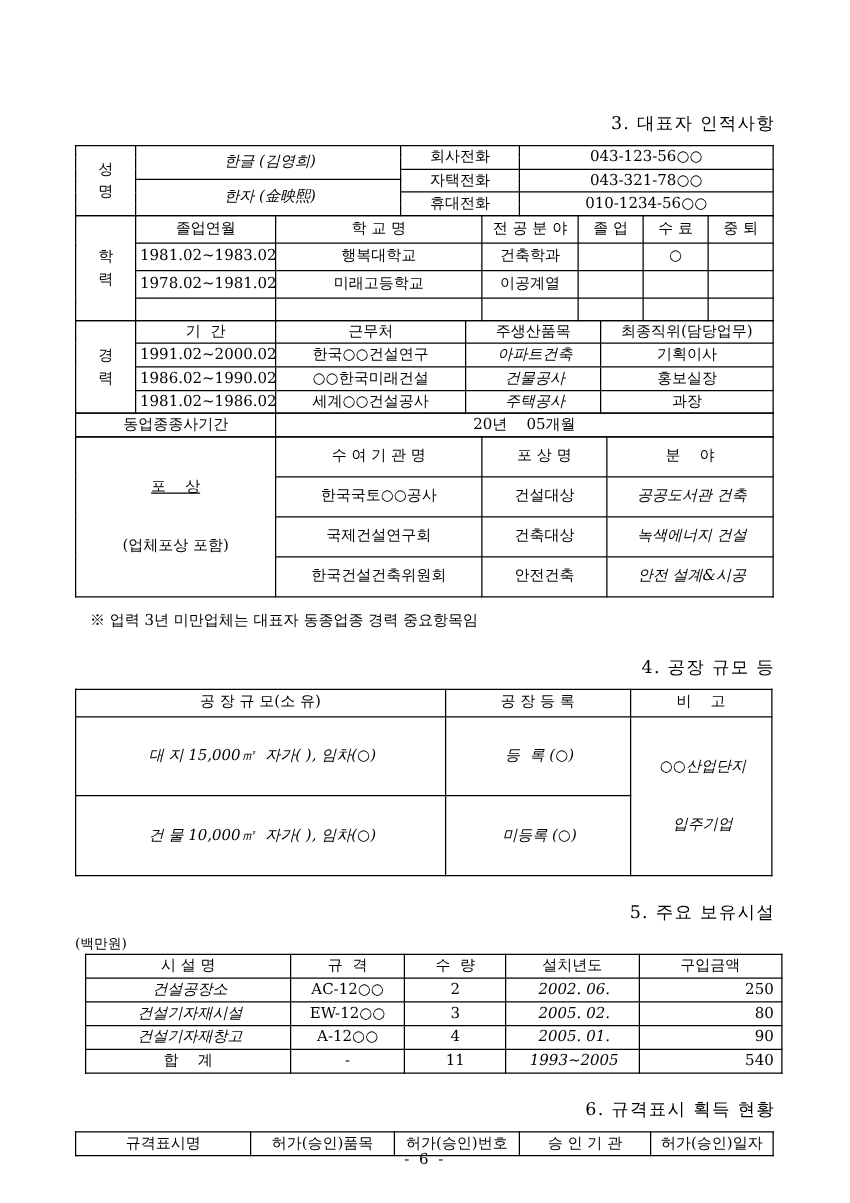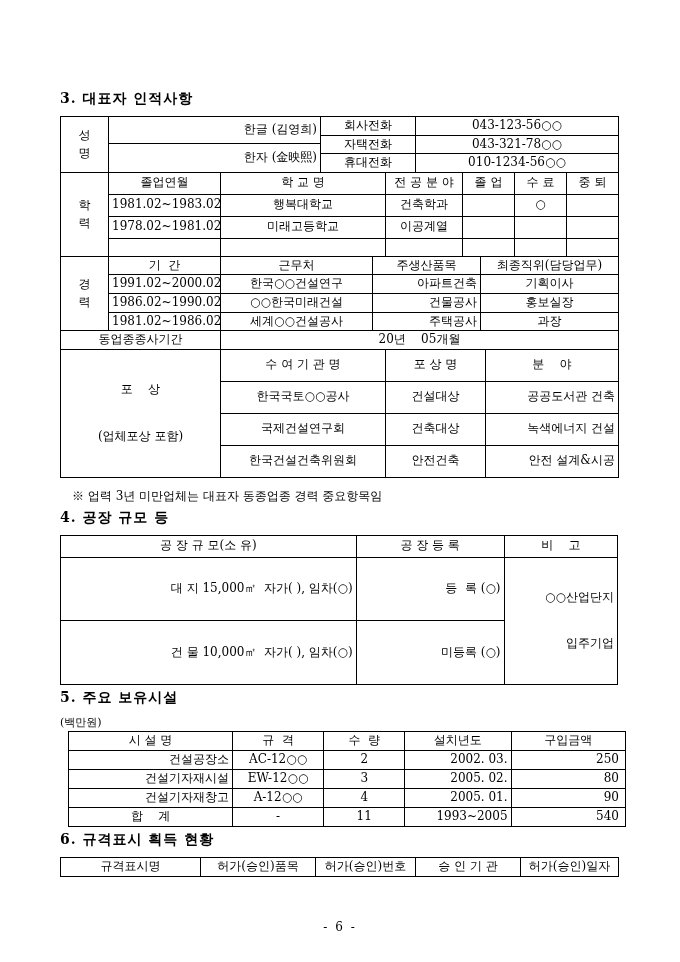--- a/index.html
+++ b/index.html
@@ -1,25 +1,25 @@
 <!DOCTYPE html>
 <html><head>
 <meta charset="utf-8">
 <style>
   html,body{margin:0;padding:0;background:#fff;}
   .page{position:relative;width:680px;height:962px;background:#ffffff;
         font-family:"DejaVu Serif","Liberation Serif",serif;font-size:12px;color:#000;overflow:hidden;}
   .content{position:absolute;left:60px;top:90px;width:560px;}
-  .sec-title{font-size:14px;font-weight:bold;margin:0 0 8px 0;letter-spacing:1px;}
-  .mt{margin-top:4px;}
+  .sec-title{font-size:14px;font-weight:normal;margin:0 0 8px 0;letter-spacing:1px;text-align:right;}
+  .mt{margin-top:20px;}
   table.t{border-collapse:collapse;table-layout:fixed;width:558px;}
   table.t td{border:1px solid #000;padding:1px 3px;white-space:pre-wrap;overflow:hidden;line-height:1.3;vertical-align:middle;}
   table.stack{margin-top:-1px;}
   .c{text-align:center;}
-  .l{text-align:right;padding-left:6px !important;}
+  .l{text-align:center;padding-left:6px !important;font-style:italic;}
   .r{text-align:right;padding-right:6px !important;}
   .name-t tr{height:8px;}
   .edu-t tr{height:22px;}
   .career-t tr,.award-t tr,.ten-t tr{height:18px;}
   .factory-t{width:550px;}
   .factory-t tr{height:25px;}
   .fac-t{width:550px;margin-left:8px;}
   .fac-t tr{height:19px;}
   .std-t tr{height:19px;}
   .vert{display:inline-block;width:1em;word-break:break-all;white-space:normal;line-height:1.5;vertical-align:middle;}
@@ -165,21 +165,21 @@
     <table class="t stack award-t">
       <colgroup>
           <col style="width:160px">
           <col style="width:165px">
           <col style="width:100px">
           <col style="width:133px">
         </colgroup>
       <tbody>
         <tr>
           <td class="c" rowspan="4">
-            <div style="white-space:pre-wrap;">포    상</div>
+            <div style="white-space:pre-wrap;text-decoration:underline;">포    상</div>
             <div style="white-space:pre-wrap;">(업체포상 포함)</div>
           </td>
           <td class="c">수 여 기 관 명</td>
           <td class="c">포 상 명</td>
           <td class="c">분    야</td>
         </tr>
         <tr>
           <td class="c">한국국토○○공사</td>
           <td class="c">건설대상</td>
           <td class="l">공공도서관 건축</td>
@@ -242,21 +242,21 @@
           <td class="c">시 설 명</td>
           <td class="c">규  격</td>
           <td class="c">수  량</td>
           <td class="c">설치년도</td>
           <td class="c">구입금액</td>
         </tr>
         <tr>
           <td class="l">건설공장소</td>
           <td class="c">AC-12○○</td>
           <td class="c">2</td>
-          <td class="l">2002. 03.</td>
+          <td class="l">2002. 06.</td>
           <td class="r">250</td>
         </tr>
         <tr>
           <td class="l">건설기자재시설</td>
           <td class="c">EW-12○○</td>
           <td class="c">3</td>
           <td class="l">2005. 02.</td>
           <td class="r">80</td>
         </tr>
         <tr>

